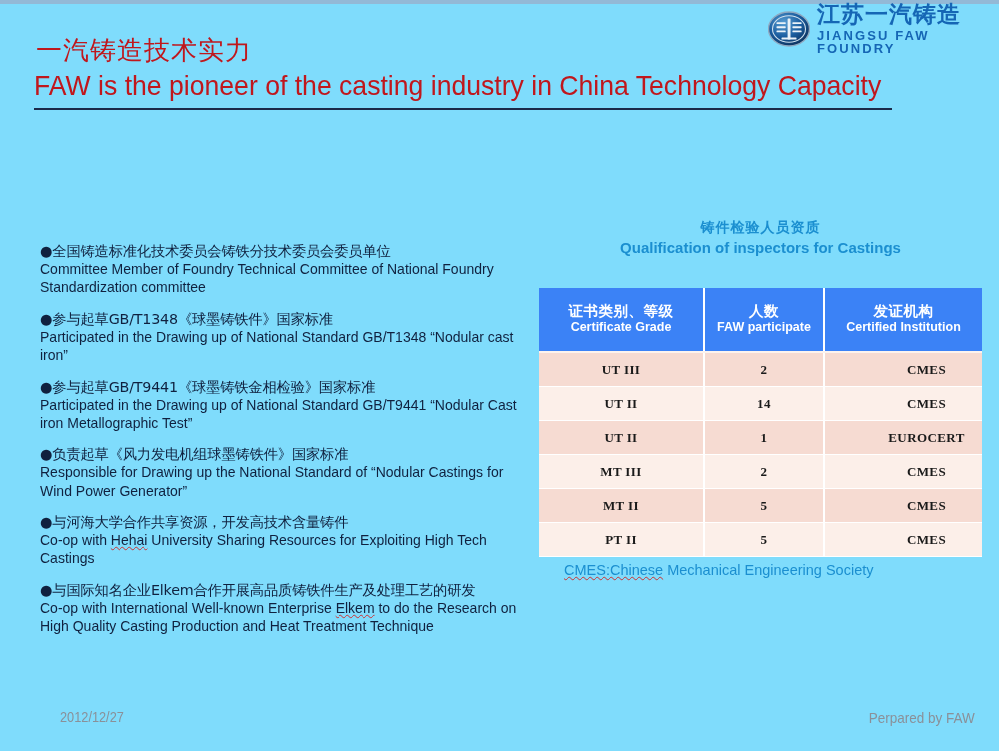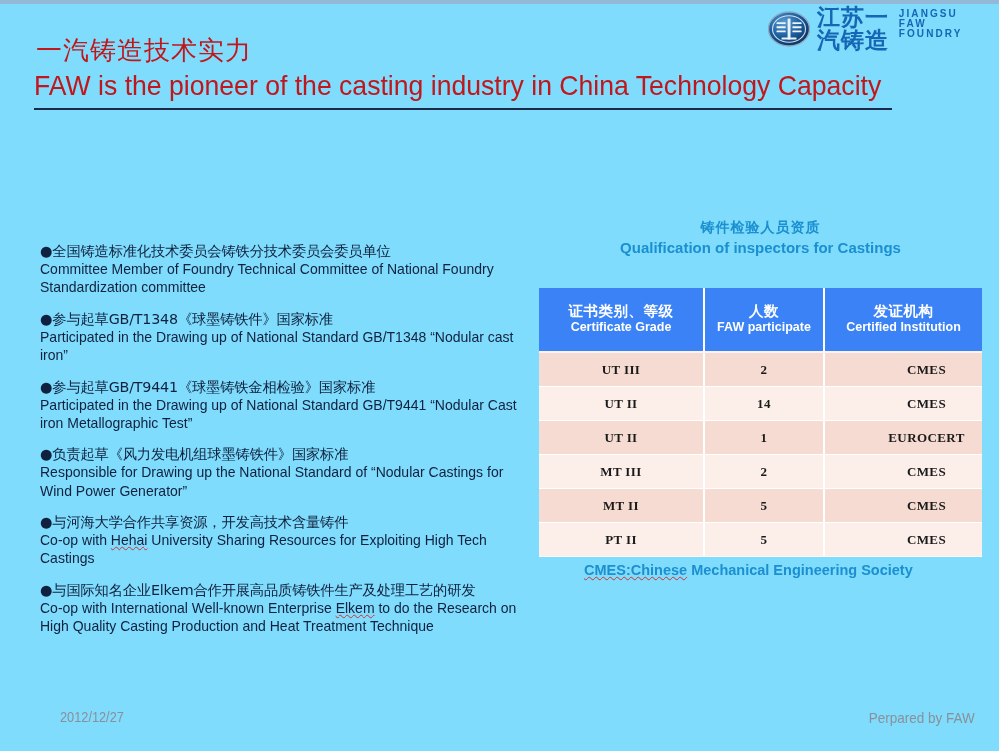--- a/index.html
+++ b/index.html
@@ -38,33 +38,33 @@
   }
   .logo-emblem {
     width: 42px;
     height: 42px;
     flex: 0 0 42px;
     position: relative;
   }
   .logo-emblem svg { display: block; }
   .logo-words {
     display: flex;
-    flex-direction: row;
+    flex-direction: column;
     justify-content: center;
     line-height: 1;
   }
   .logo-cn {
     font-size: 23px;
     font-weight: bold;
     color: #1566b5;
     letter-spacing: 1px;
     font-family: "DejaVu Sans", sans-serif;
   }
   .logo-en {
-    font-size: 10px;
+    font-size: 13px;
     font-weight: bold;
     color: #1566b5;
     letter-spacing: 2.1px;
     margin-top: 3px;
     font-family: "Liberation Sans", sans-serif;
   }
 
   
   .title-cn {
     position: absolute;
@@ -200,24 +200,24 @@
     letter-spacing: 0.4px;
   }
   .cert-table td:last-child { border-right: none; padding-left: 47px; }
   .cert-table tbody tr:nth-child(odd) td { background: #f6dbd2; }
   .cert-table tbody tr:nth-child(even) td { background: #fcefe9; }
 
   
   .footnote {
     position: absolute;
     top: 562px;
-    left: 584px;
+    left: 564px;
     font-family: "Liberation Sans", sans-serif;
     font-size: 14.5px;
-    font-weight: bold;
+    font-weight: normal;
     color: #1b8fd0;
     white-space: nowrap;
   }
   .footnote .u-spell {
     text-decoration: underline;
     text-decoration-color: #d03030;
     text-decoration-style: wavy;
     text-decoration-thickness: 1px;
   }
 

